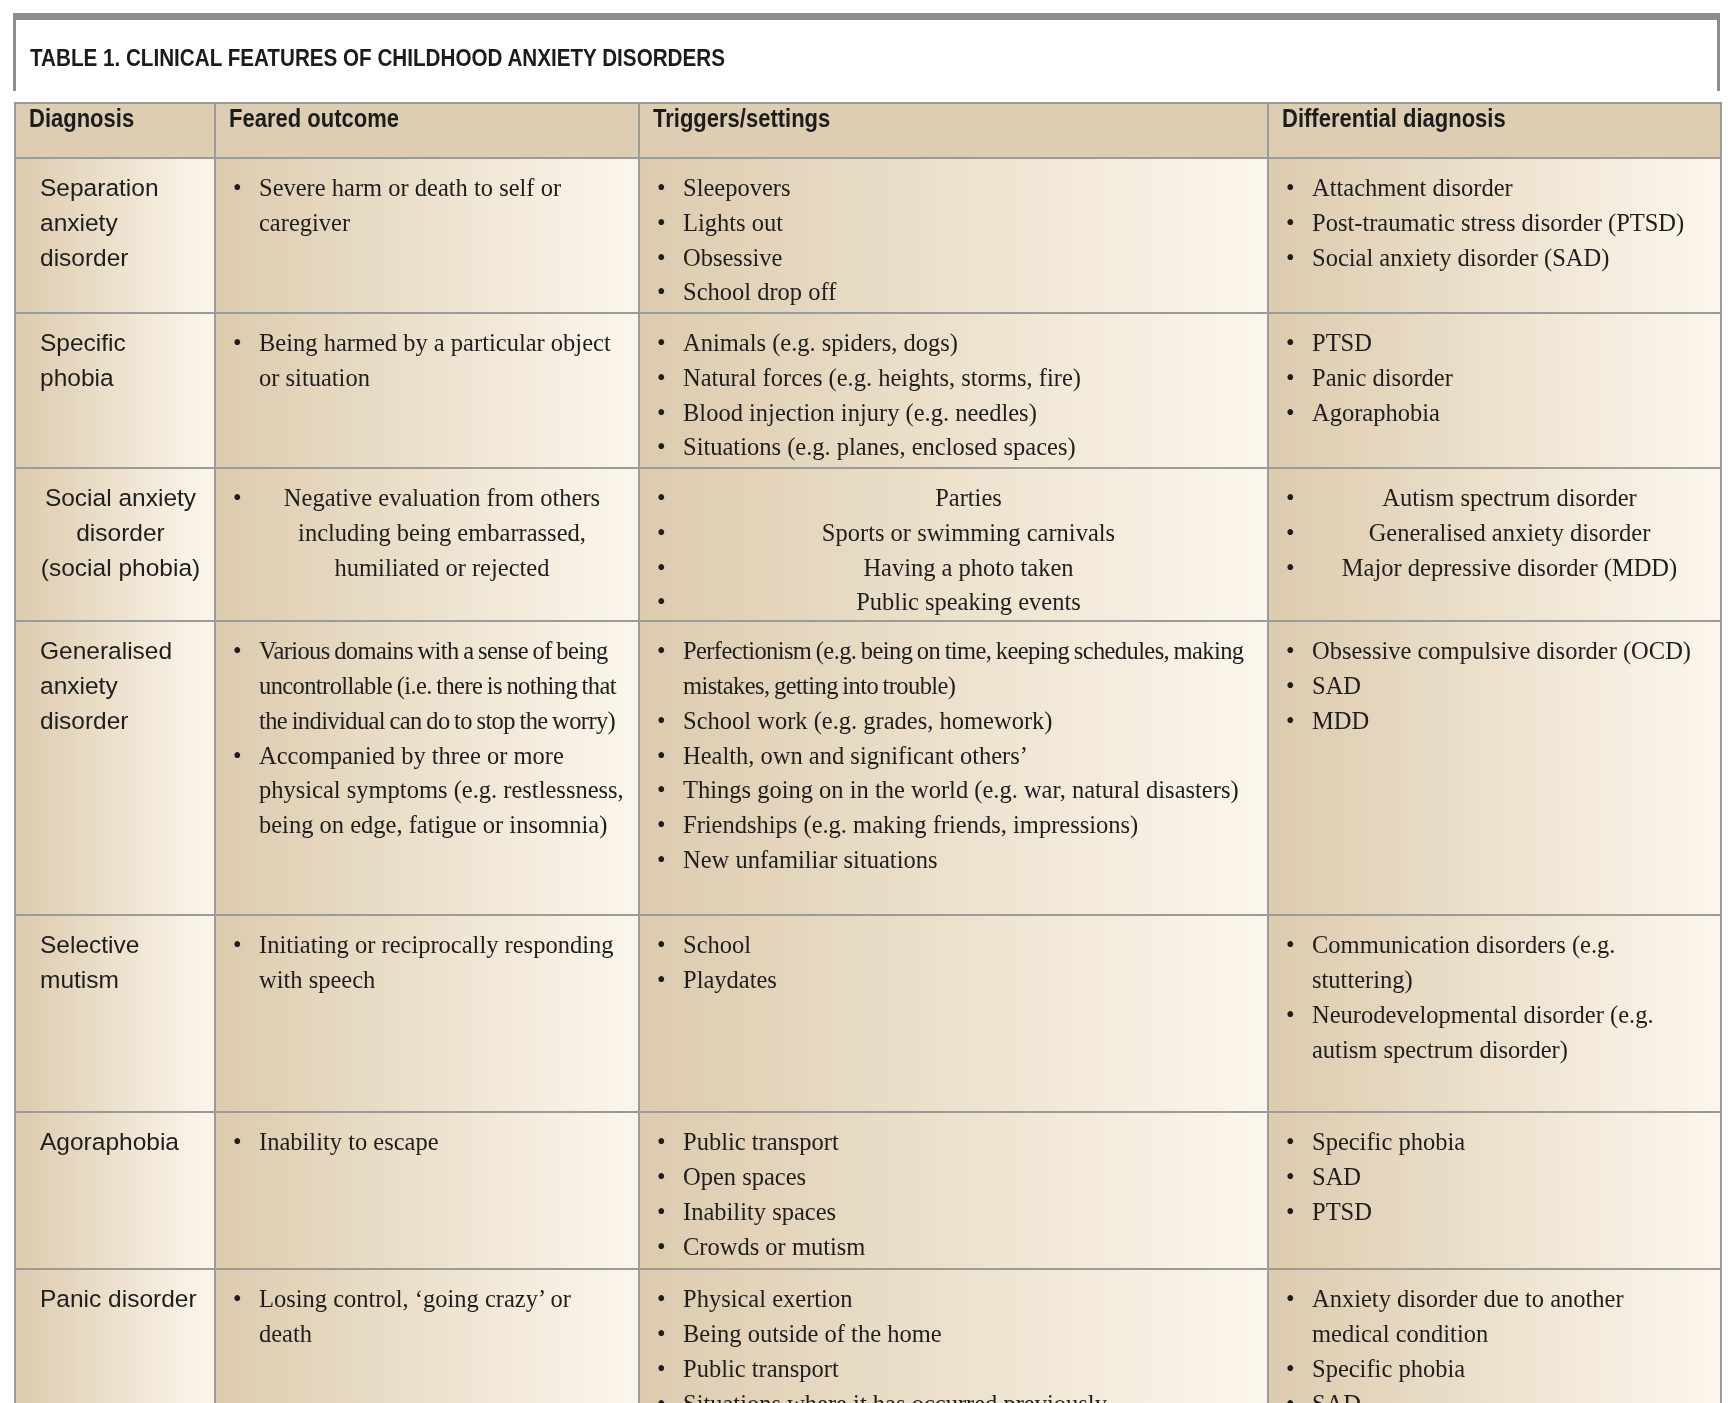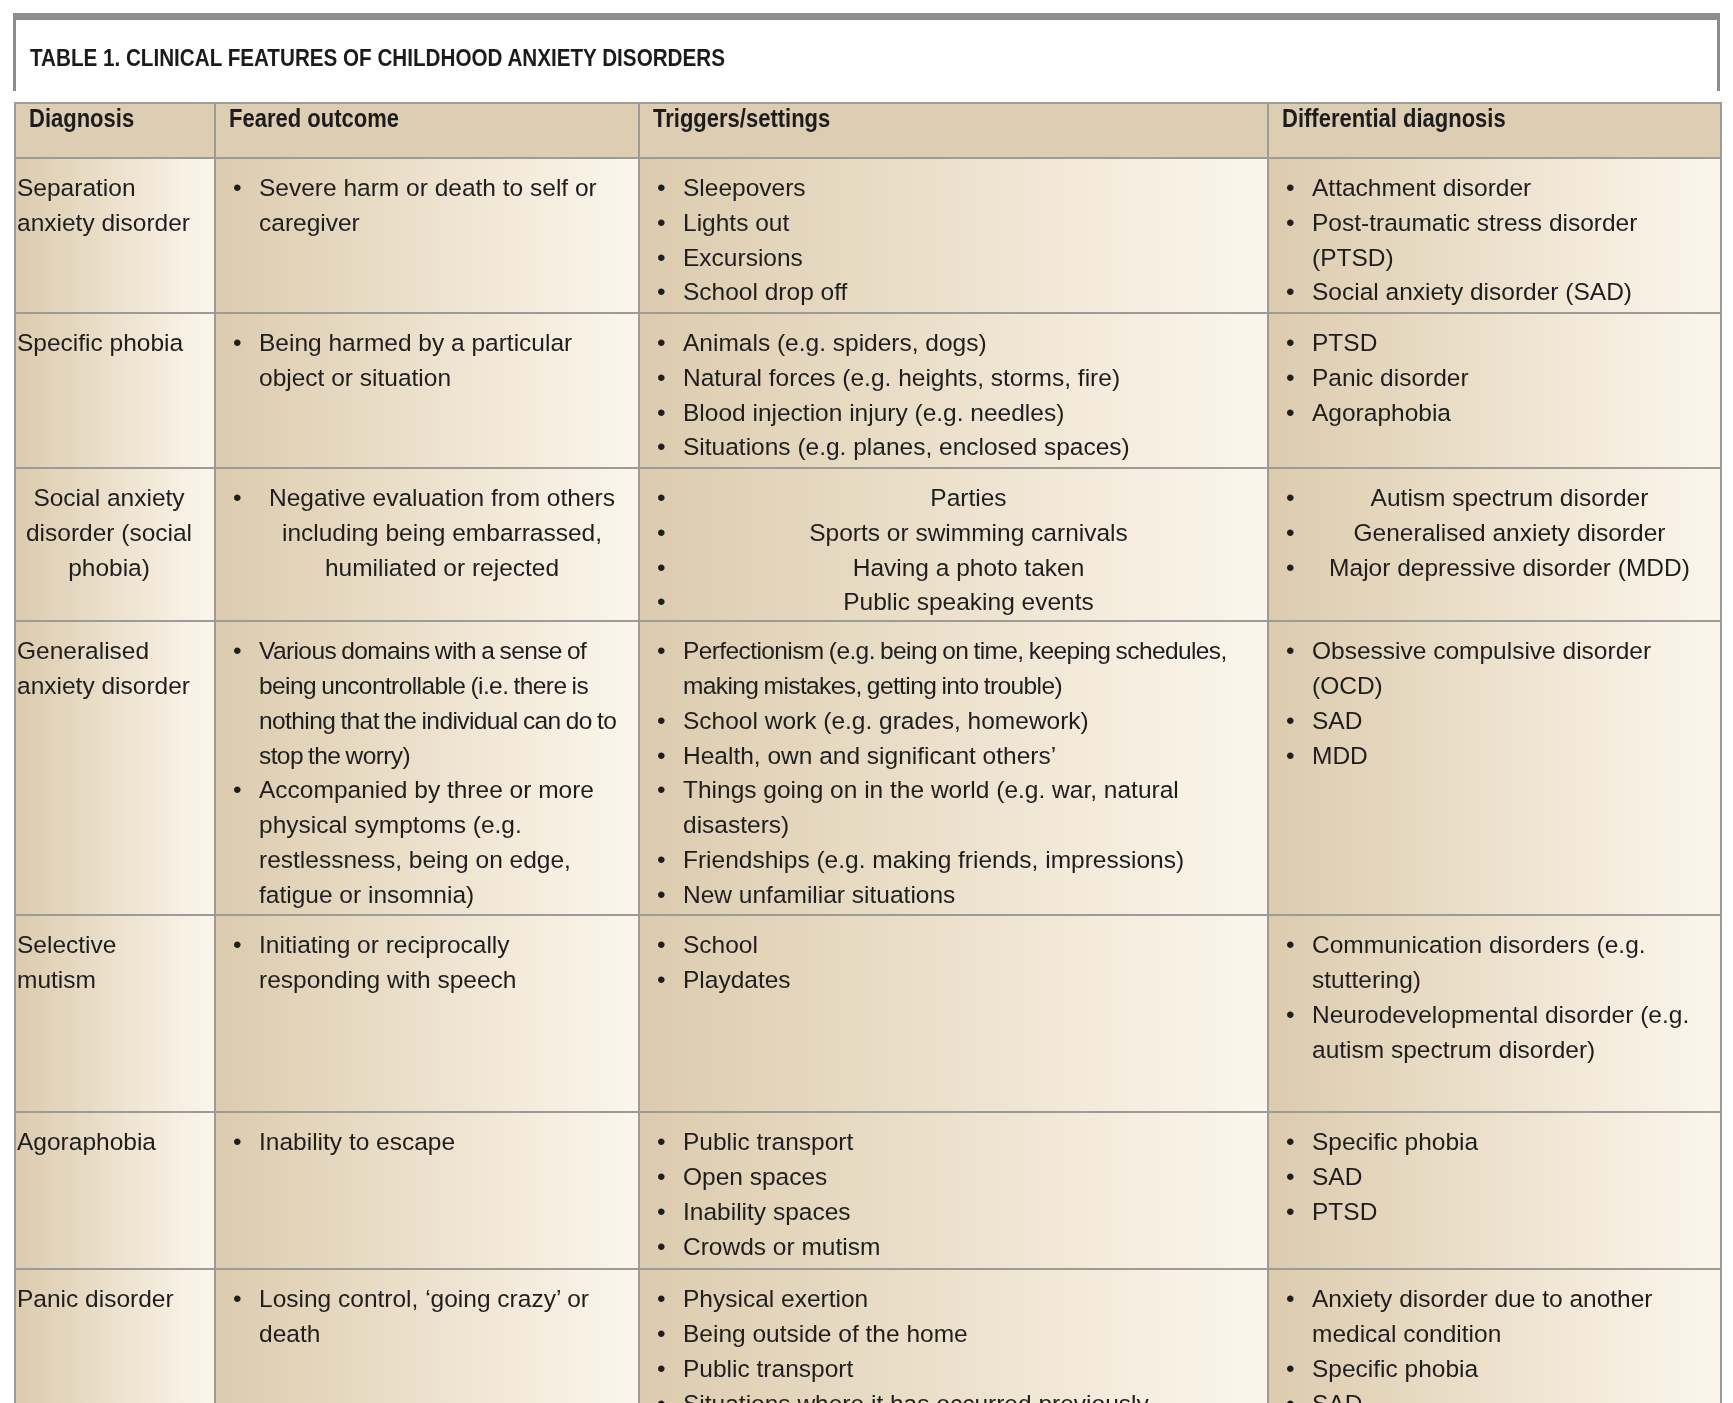--- a/index.html
+++ b/index.html
@@ -12,23 +12,23 @@
            letter-spacing:0px; transform:scaleX(0.86); transform-origin:left center; white-space:nowrap; color:#1b1b1b; }
   .title b { font-weight:bold; }
   table { position:absolute; left:14px; top:102px; border-collapse:collapse; table-layout:fixed;
           width:1706px;border-radius:11px; }
   th, td { border:2px solid #9b9b97; vertical-align:top; box-sizing:border-box; }
   th { background:#dccdb3; text-align:left; font-size:25px; font-weight:bold; padding:0 13px;
        height:55px; color:#1c1c1c; }
   th span { display:inline-block; transform:scaleX(0.88); transform-origin:left center; white-space:nowrap; }
   td { background:linear-gradient(90deg, #dccbae 0%, #ebdfca 45%, #f6eee0 80%, #fbf6ec 100%);
        font-size:24.5px; line-height:34.8px; padding:12px 13px 0 13px; }
-  td.diag { padding-left:1px; }
+  td.diag { padding-left:24px; }
   ul { list-style:none; margin:0; padding:0; }
-  li { position:relative; padding-left:30px; }
+  li { position:relative; padding-left:30px;font-family:Liberation Serif, serif; }
   li::before { content:"\2022"; position:absolute; left:4px; top:0; }
   .r1 td { height:155px; }
   .r2 td { height:155px; }
   .r3 td { height:153px;text-align:center; }
   .r4 td { height:294px; }
   .r5 td { height:197px; }
   .r6 td { height:157px; }
   .r7 td { height:159px; }
   .cond { letter-spacing:-0.6px; word-spacing:-1px; }
 </style>
@@ -60,21 +60,21 @@
       <td class="diag">Separation anxiety disorder</td>
       <td>
           <ul>
         <li>Severe harm or death to self or caregiver</li>
       </ul>
         </td>
       <td>
           <ul>
         <li>Sleepovers</li>
         <li>Lights out</li>
-        <li>Excursions</li>
+        <li>Obsessive</li>
         <li>School drop off</li>
       </ul>
         </td>
       <td>
           <ul>
         <li>Attachment disorder</li>
         <li>Post-traumatic stress disorder (PTSD)</li>
         <li>Social anxiety disorder (SAD)</li>
       </ul>
         </td>

